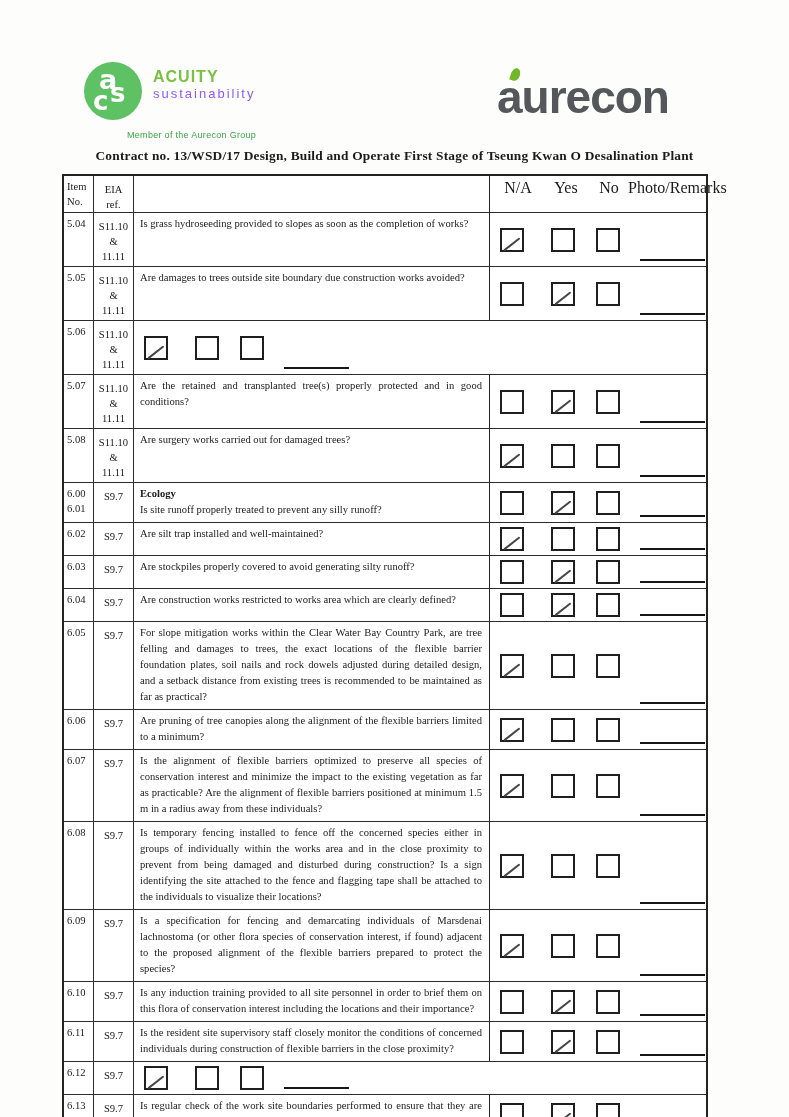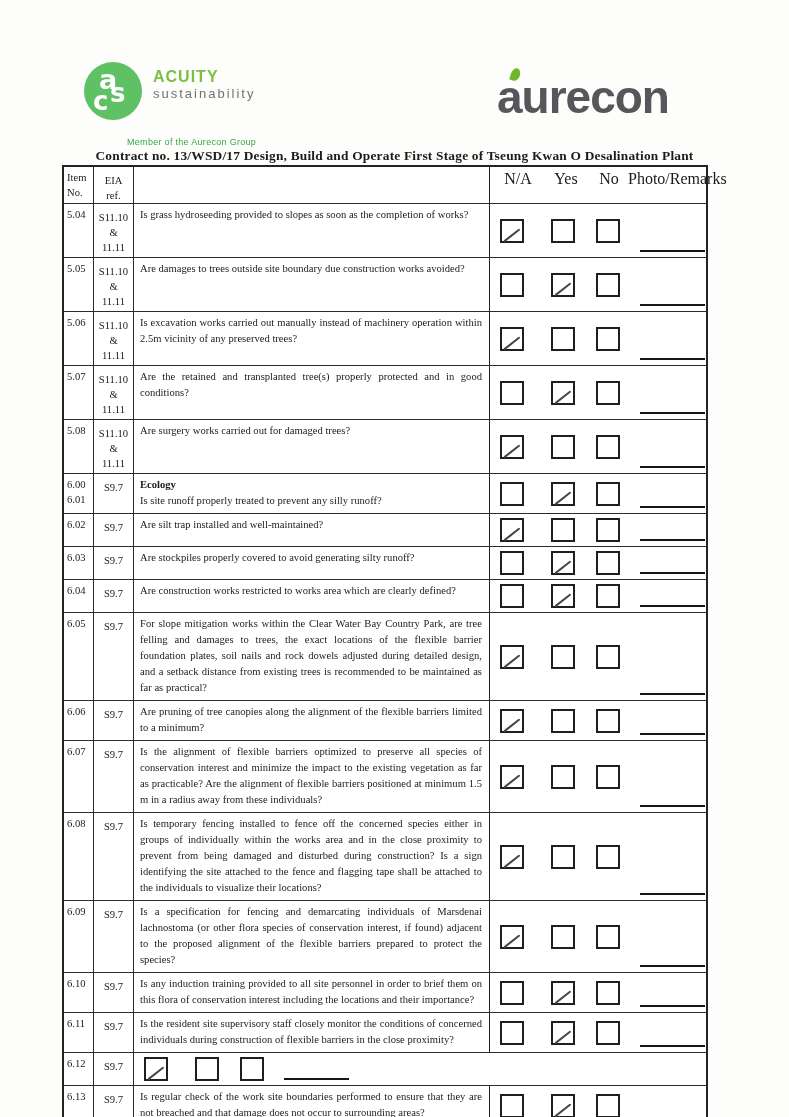--- a/index.html
+++ b/index.html
@@ -22,41 +22,41 @@
   .acuity-circle {
     position:relative; width:58px; height:58px; border-radius:50%;
     background:#5ec163; flex:0 0 auto;
   }
   .m { position:absolute; color:#ffffff; font-weight:bold; line-height:1; font-family:"DejaVu Sans", sans-serif; }
   .m-a { left:15px; top:4px;  font-size:27px; }
   .m-s { left:26px; top:18px; font-size:26px; }
   .m-c { left:9px;  top:26px; font-size:26px; }
   .acuity-textblock { margin-left:11px; margin-top:7px; }
   .acuity-name { font-size:16px; font-weight:bold; letter-spacing:1px; color:#79c143; line-height:1.0; }
-  .acuity-tag  { font-size:13px; color:#737373; letter-spacing:2px; text-align:right; margin-top:1px; }
-  .acuity-member { font-size:9px; color:#3aa648; margin-top:17px; margin-left:43px; letter-spacing:0.3px; }
+  .acuity-tag  { font-size:13px; color:#8b5cf6; letter-spacing:2px; text-align:right; margin-top:1px; }
+  .acuity-member { font-size:9px; color:#3aa648; margin-top:10px; margin-left:43px; letter-spacing:0.3px; }
 
   .aurecon { position:absolute; left:497px; top:74px; }
   .aurecon-name {
     position:relative;
     font-family:"Liberation Sans", sans-serif;
     font-weight:bold; font-size:46px; letter-spacing:-1px;
     color:#55575b; line-height:1;
   }
   .aurecon-leaf {
     position:absolute; left:14px; top:-3px;
     width:9px; height:13px; background:#72b62a;
     border-radius:55% 55% 55% 0; transform:rotate(18deg);
     z-index:2;
   }
 
   
   .title {
     text-align:center; font-weight:bold; font-size:13.4px;
-    letter-spacing:0.2px; margin-top:-2px; margin-bottom:1px;
+    letter-spacing:0.2px; margin-top:-2px; margin-bottom:10px;
   }
 
   
   .table {
     margin-left:62px; width:646px;
     border:2px solid #232323;
     background:#fff;
   }
   .row {
     display:grid;
@@ -181,24 +181,20 @@
               <span class="tick"></span>
             </span>
       <span class="box box-no"></span>
       <span class="remark-line"></span>
     </div>
   </div>
 
   <div class="row checked-na">
     <div class="c c-item">5.06</div>
     <div class="c c-eia">S11.10 &amp; 11.11</div>
-    <div class="c c-q">
-      
-      <span>Is excavation works carried out manually instead of machinery operation within 2.5m vicinity of any preserved trees?</span>
-    </div>
     <div class="c c-checks">
       <span class="box box-na">
               <span class="tick"></span>
             </span>
       <span class="box box-yes"></span>
       <span class="box box-no"></span>
       <span class="remark-line"></span>
     </div>
   </div>
 

